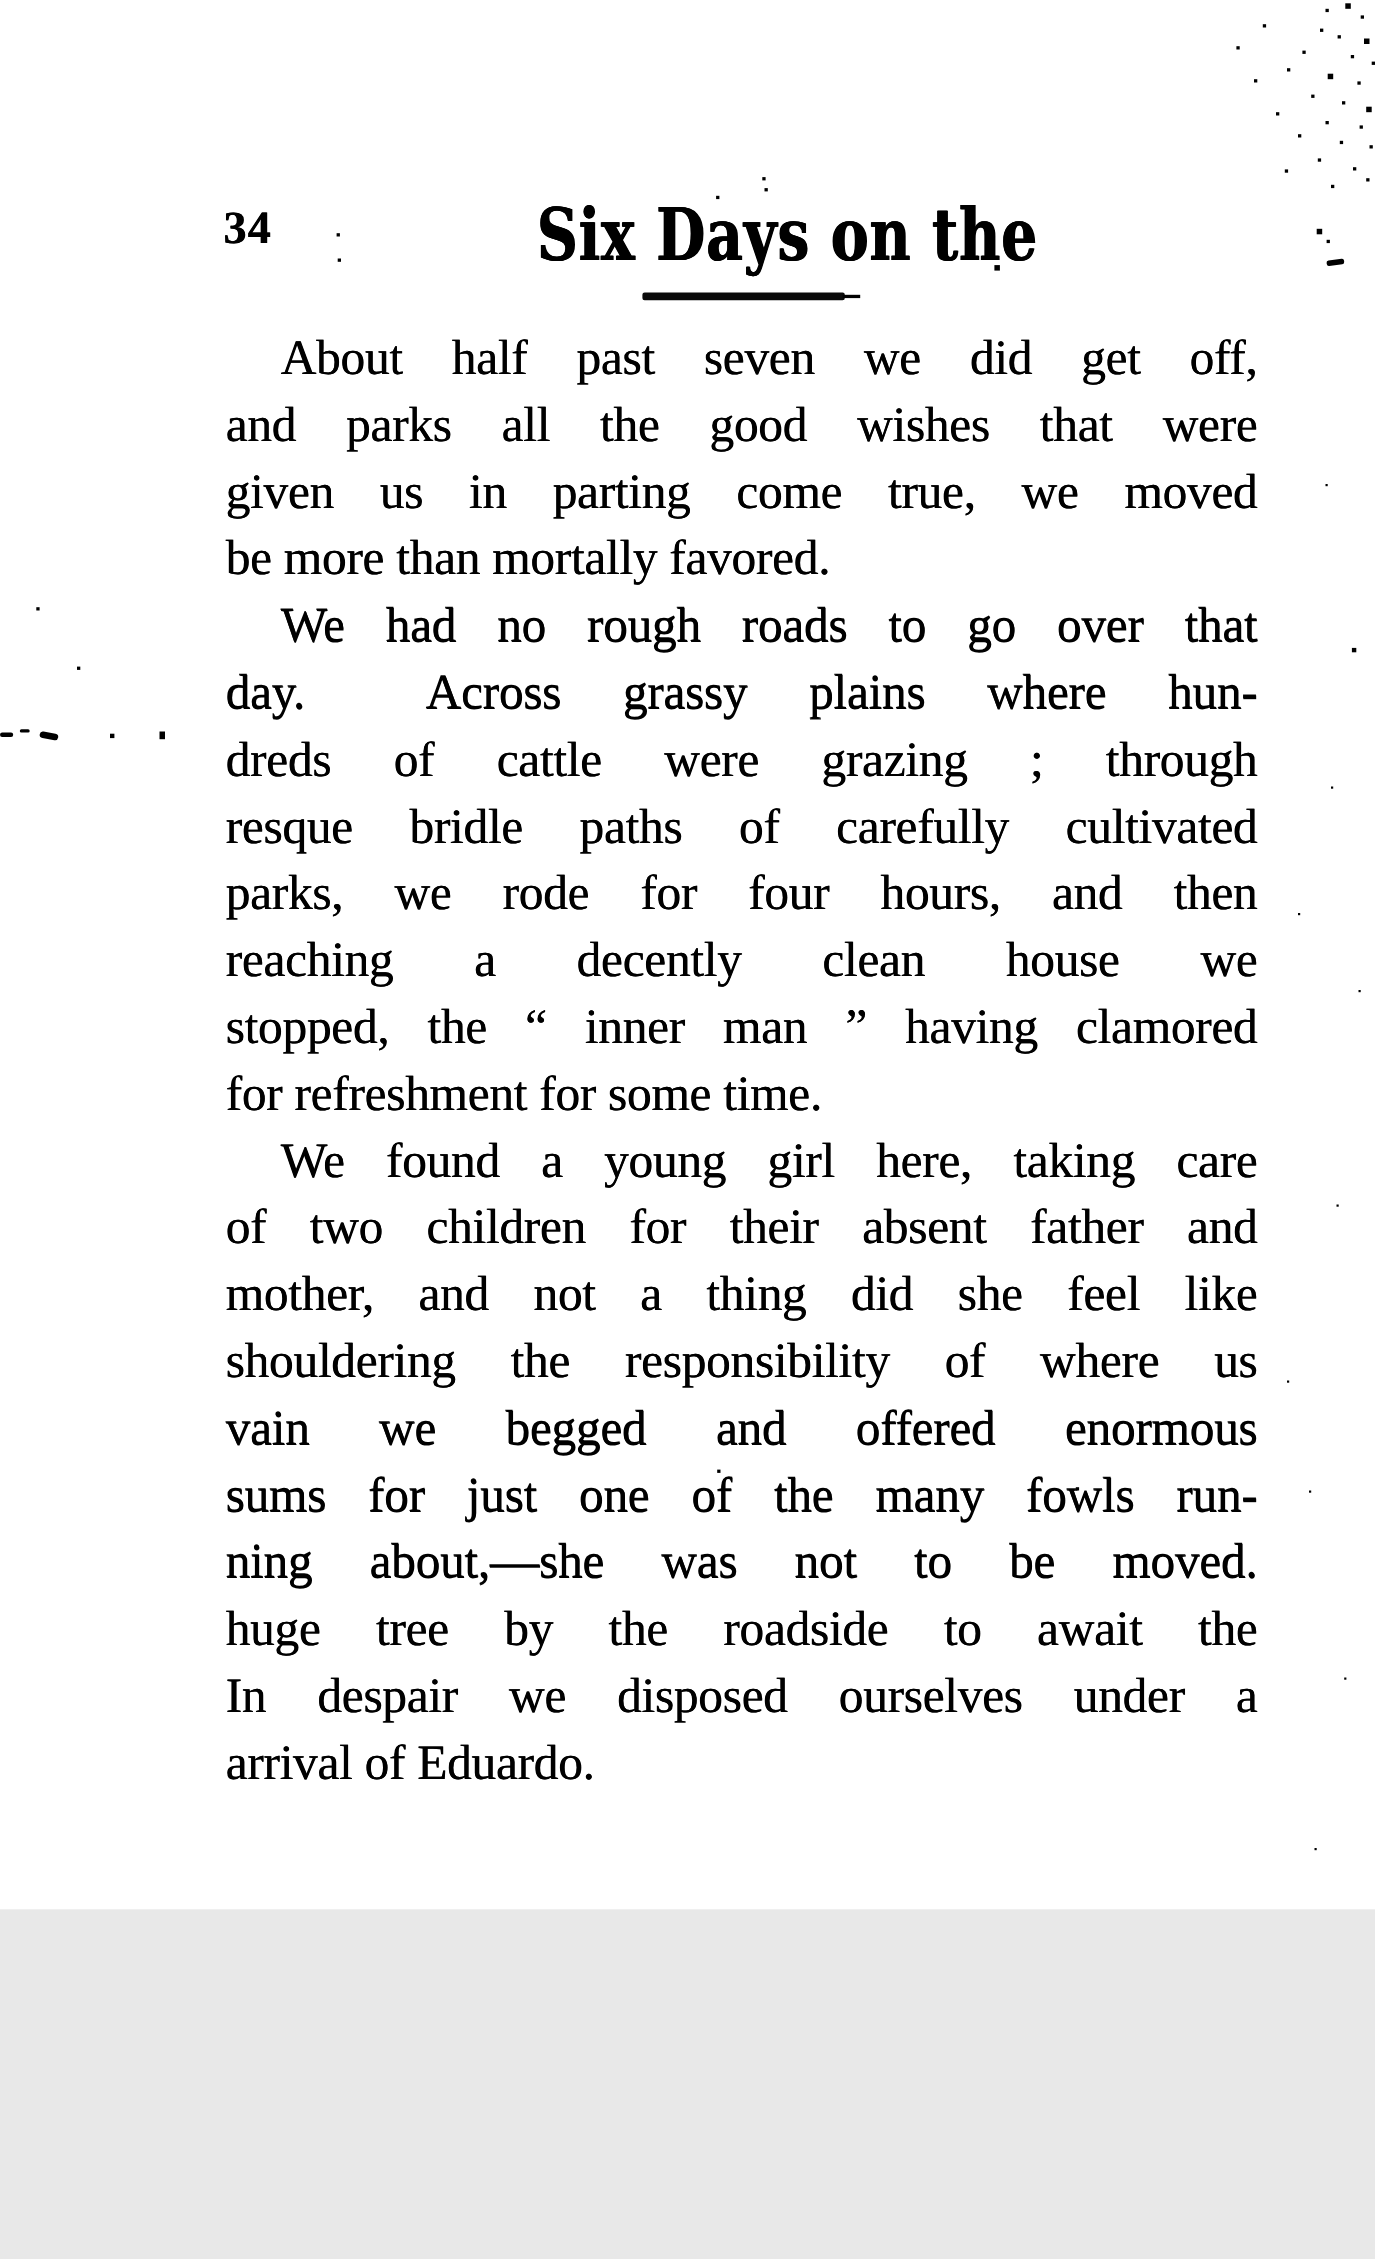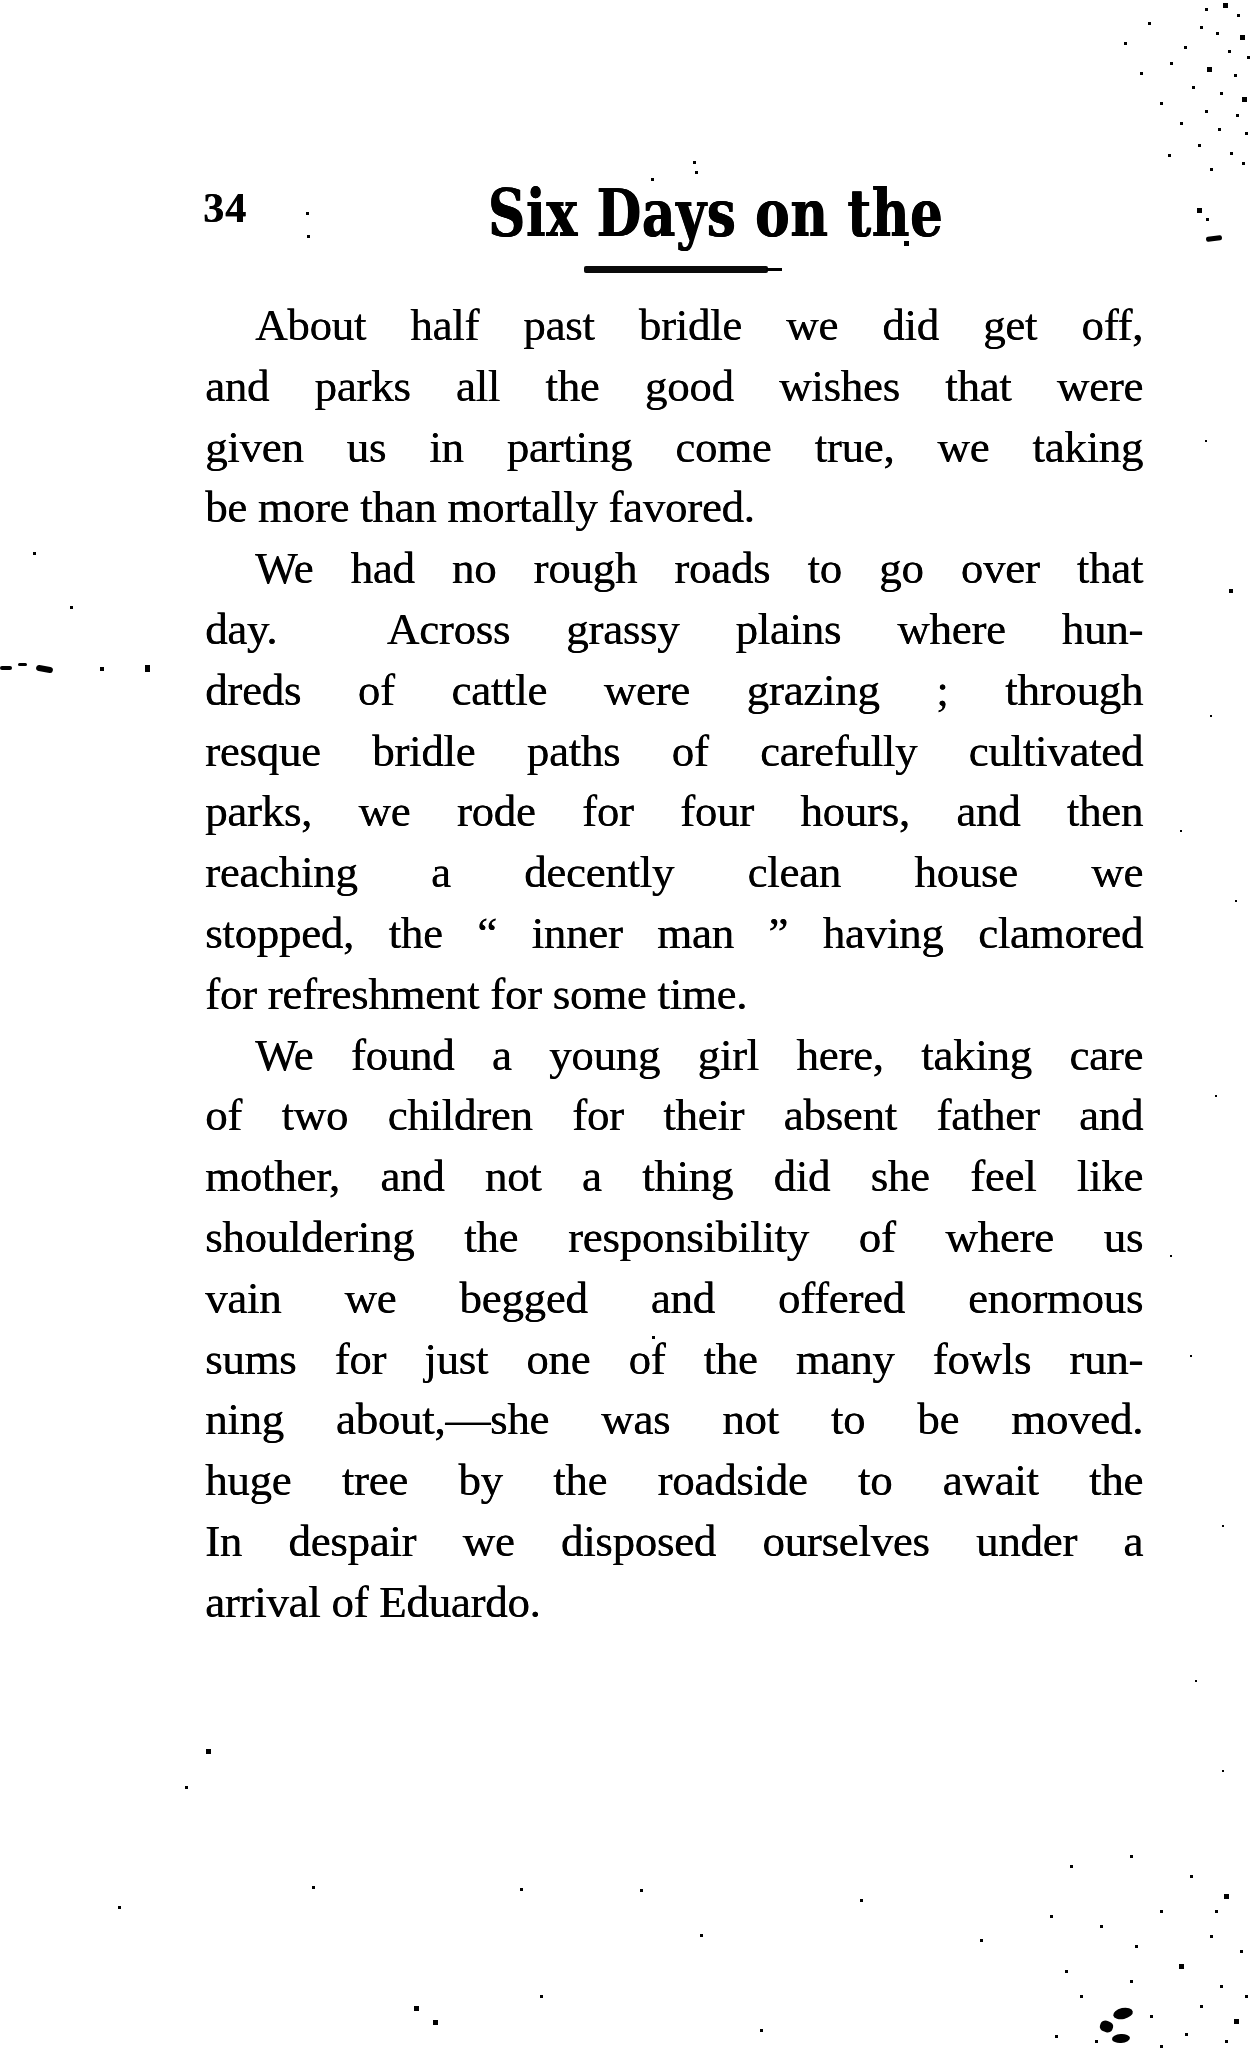--- a/index.html
+++ b/index.html
@@ -1,19 +1,19 @@
 <!DOCTYPE html>
 <html><head>
 <meta charset="utf-8">
 <style>
   html, body { margin: 0; padding: 0; background: #e8e8e8; }
   .page {
     position: relative;
     width: 1250px;
-    height: 2054px;
+    height: 1736px;
     background: #ffffff;
     overflow: hidden;
     font-family: "Liberation Serif", "DejaVu Serif", serif;
     color: #000;
   }
 
   
   .pagenum {
     position: absolute;
     left: 203px;
@@ -133,23 +133,23 @@
 <body>
 
 <div class="page">
 
   <div class="pagenum">34</div>
   <div class="runhead">Six Days on the</div>
   <div class="rule"></div>
   <div class="rule-tail nz"></div>
 
   <div class="bodytext">
-      <div class="line ind"><span class="b">About </span><span>half past bridle we did get off,</span></div>
+      <div class="line ind"><span class="b">About </span><span>half past seven we did get off,</span></div>
       <div class="line"><span>and parks all the good wishes that were</span></div>
-      <div class="line"><span>given us in parting come true, we taking</span></div>
+      <div class="line"><span>given us in parting come true, we moved</span></div>
       <div class="line end"><span class="b">be </span><span>more than mortally favored.</span></div>
       <div class="line ind"><span>We had no rough roads to go over that</span></div>
       <div class="line"><span>day.&nbsp; Across grassy plains where hun-</span></div>
       <div class="line"><span>dreds of cattle were grazing ; through</span></div>
       <div class="line"><span>resque bridle paths of carefully cultivated</span></div>
       <div class="line"><span>parks, we rode for four hours, and then</span></div>
       <div class="line"><span>reaching a decently clean house we</span></div>
       <div class="line"><span>stopped, the “ inner man ” having clamored</span></div>
       <div class="line end"><span>for refreshment for some time.</span></div>
       <div class="line ind"><span>We found a young girl here, taking care</span></div>

